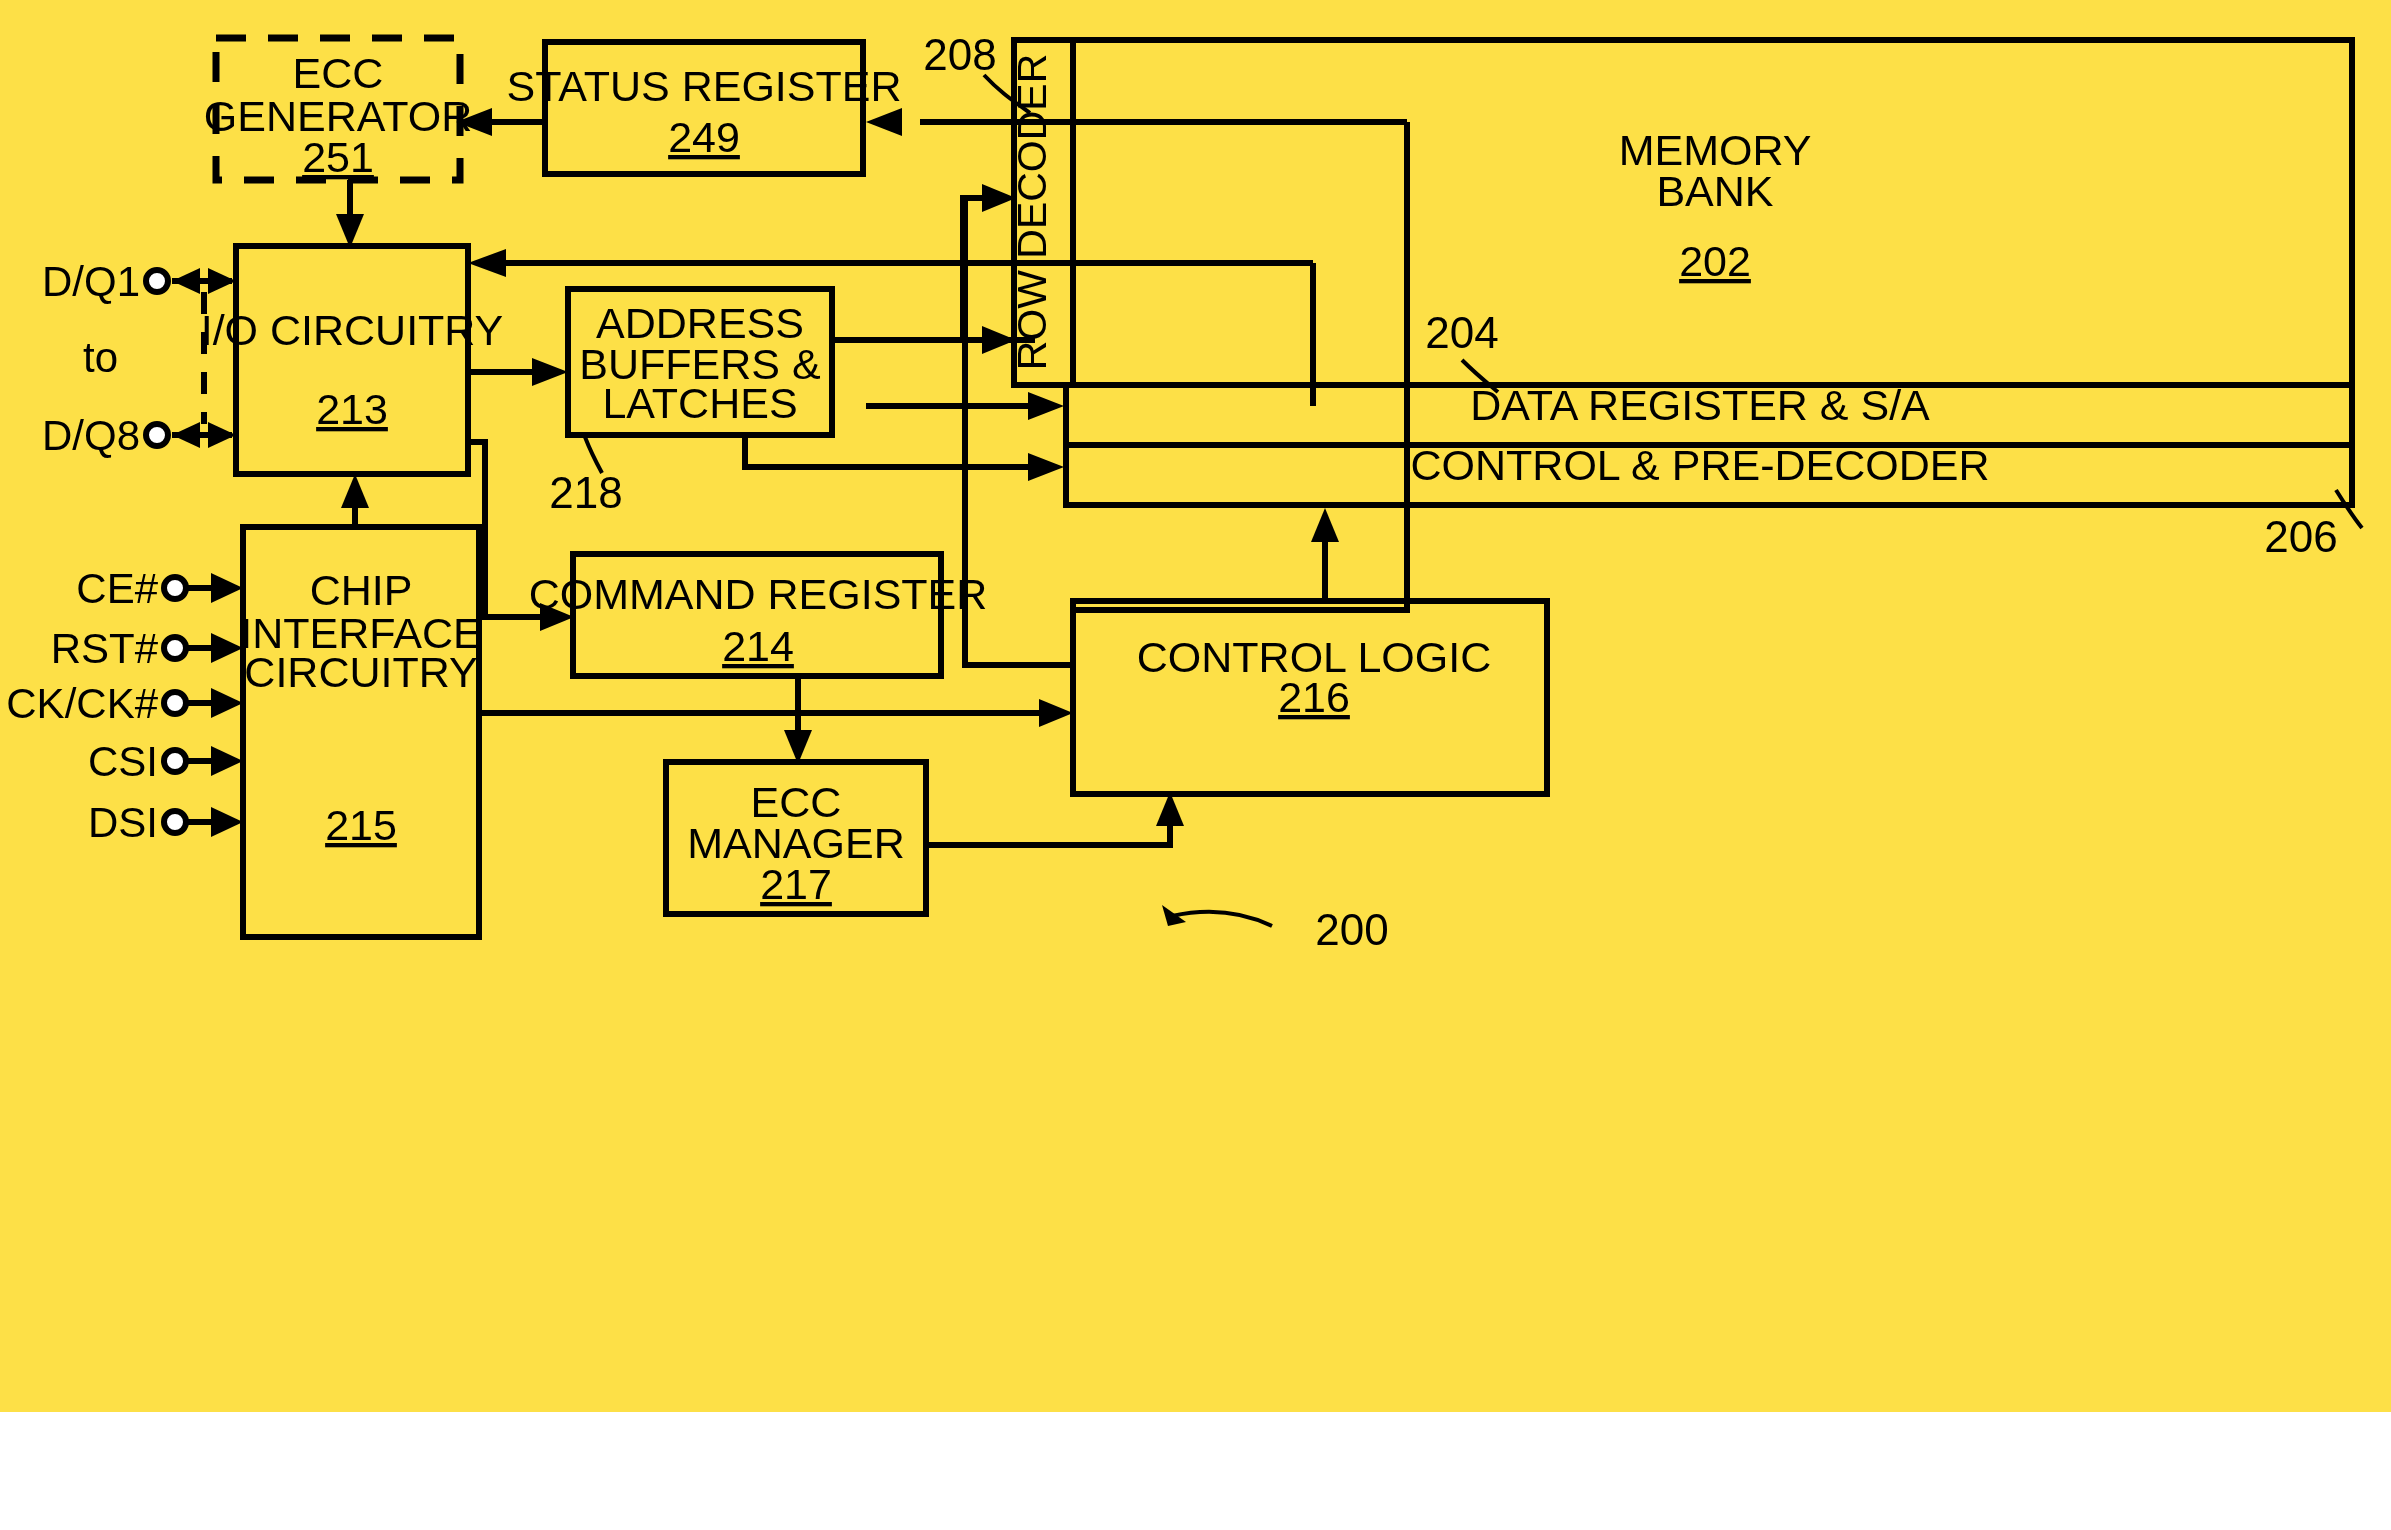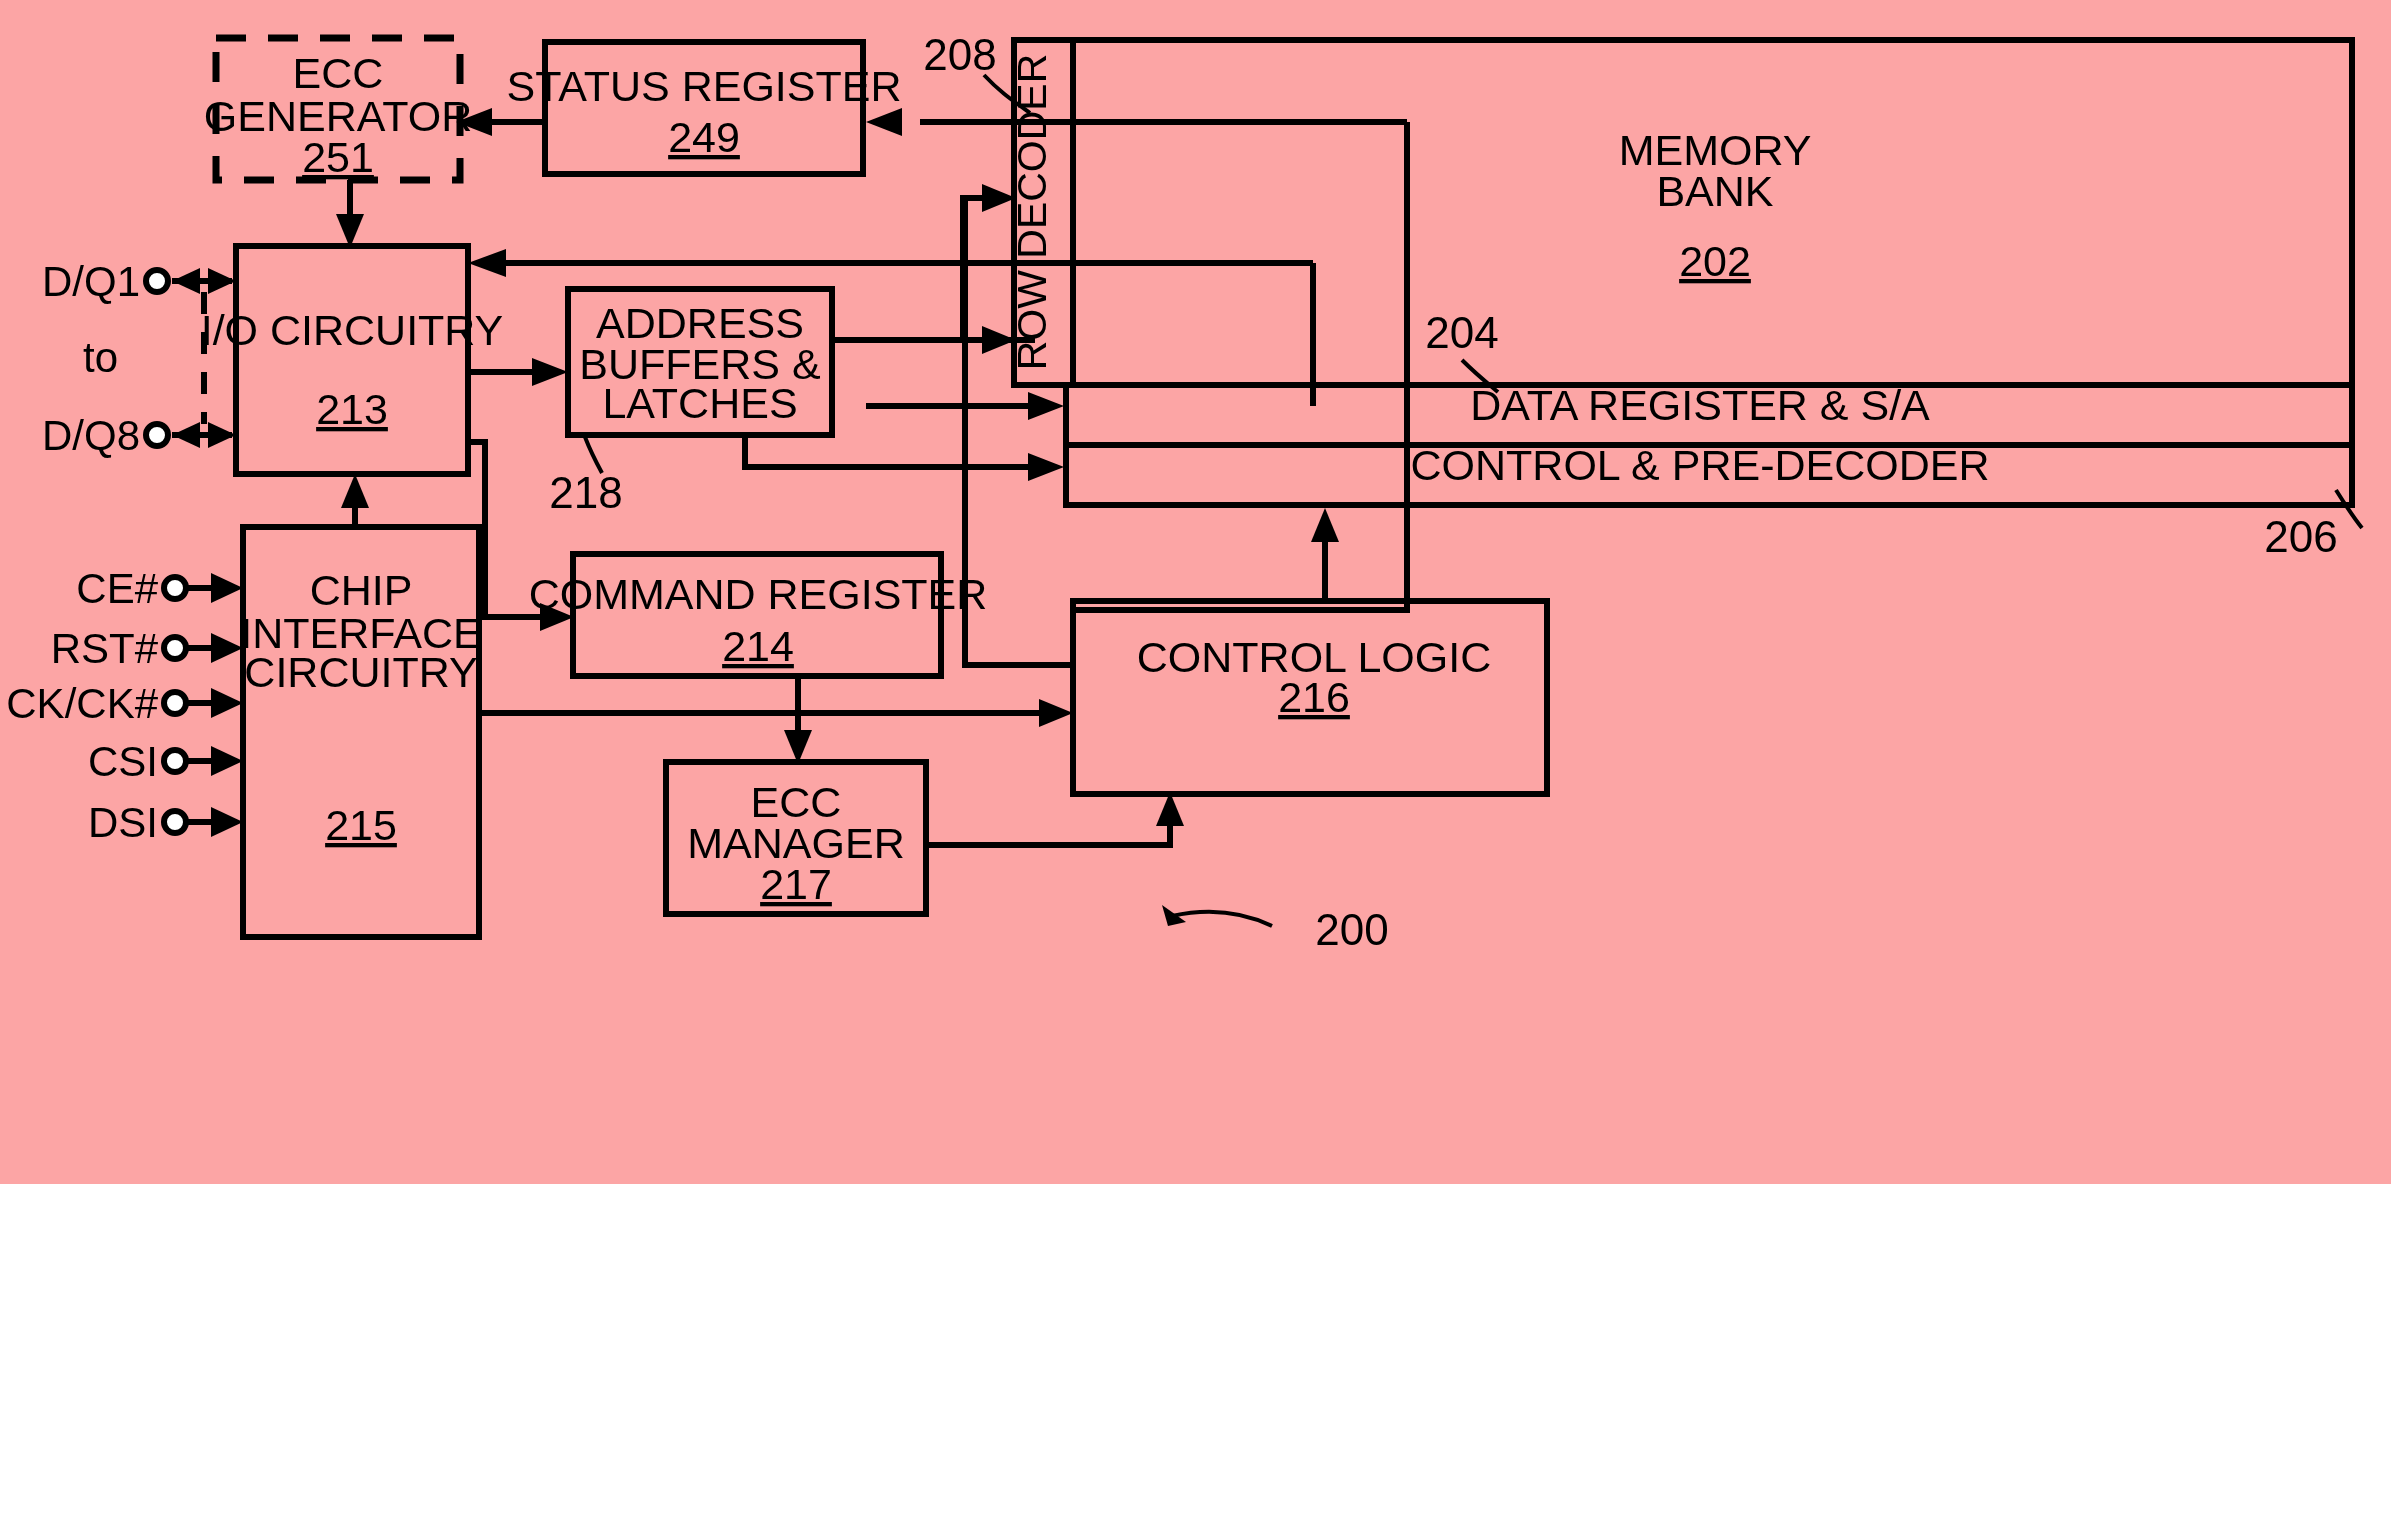--- a/index.html
+++ b/index.html
@@ -9,22 +9,22 @@
   }
   body {
     width: 2391px;
     height: 1530px;
     font-family: "Liberation Sans", sans-serif;
     overflow: hidden;
   }
   #diagram-root {
     position: relative;
     width: 2391px;
-    height: 1184px;
-    background: #fca5a5;
+    height: 1412px;
+    background: #fde047;
     text-align: center;
   }
   svg#schematic {
     position: absolute;
     top: 0;
     left: 0;
     width: 2391px;
     height: 1530px;
   }
   .box-solid {

